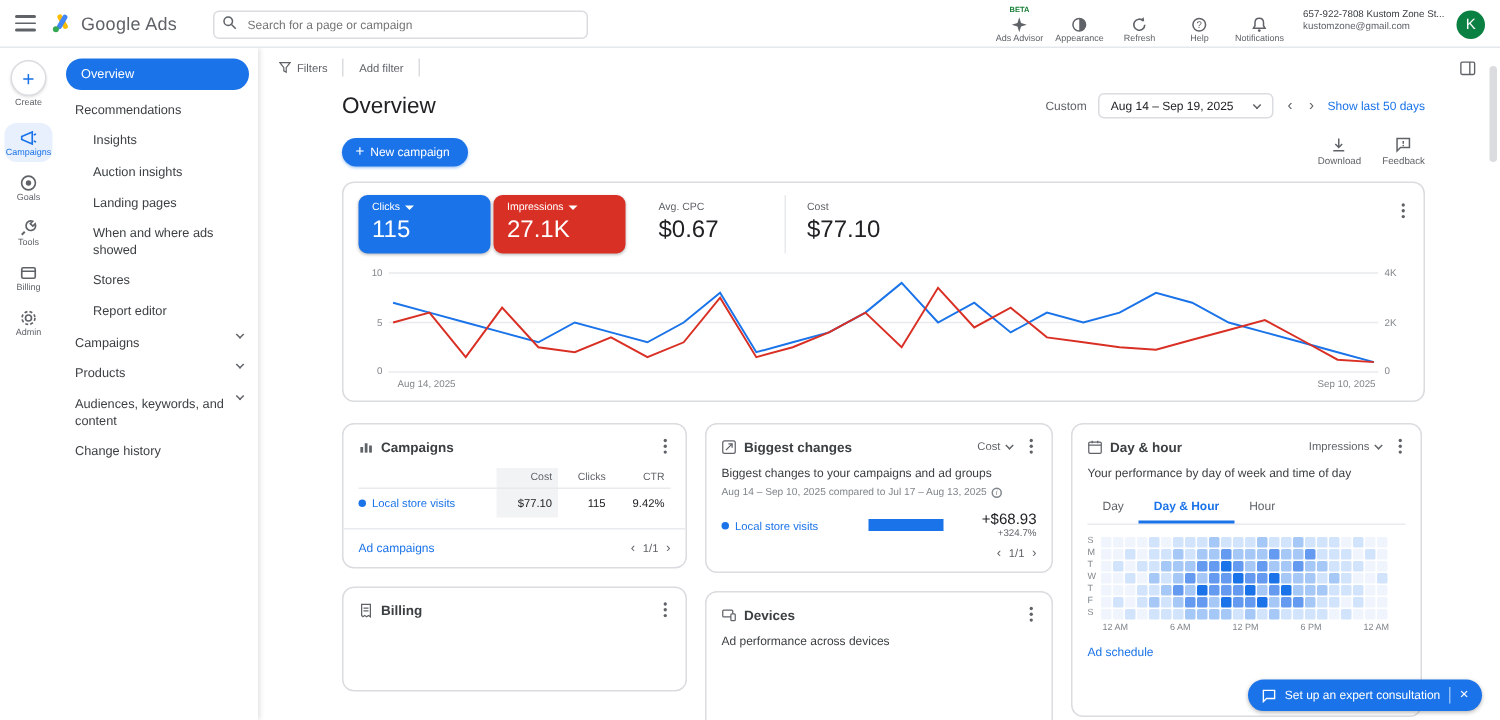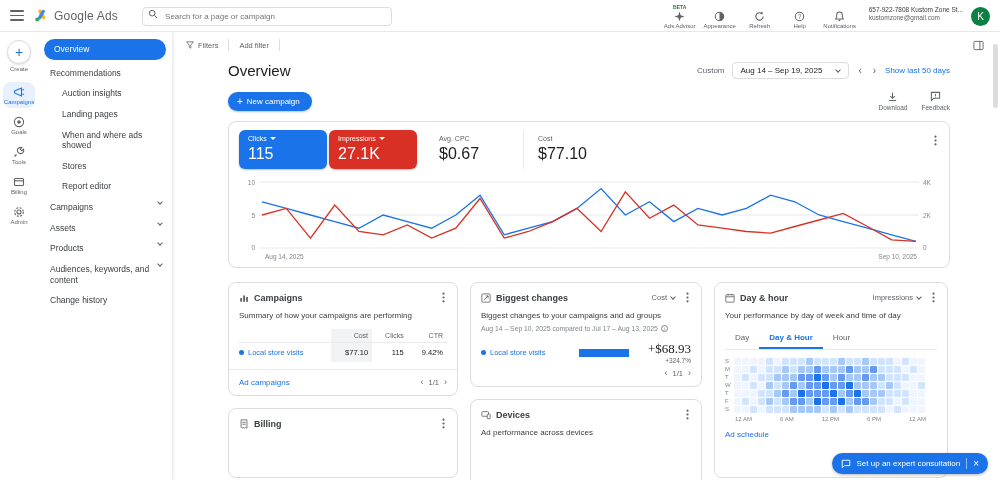--- a/index.html
+++ b/index.html
@@ -126,21 +126,21 @@
   table.mini th.name, table.mini td.name { text-align:left; padding-left:0;}
   .costcol { background:#f1f3f4; }
   .bullet { width:5px; height:5px; border-radius:50%; background:#1a73e8; display:inline-block; margin-right:4px;}
   .rowlink { color:#1a73e8; cursor:pointer; }
 
   .bc-row { display:flex; align-items:center; margin-top:9px; font-size:7.5px; }
   .bc-name { flex:1; display:flex; align-items:center; }
   .bc-track { width:74px; height:8px; position:relative; margin:0 6px; }
   .bc-bar { position:absolute; left:12px; top:0; height:8px; width:50px; background:#1a73e8; }
   .bc-vals { width:44px; text-align:right; }
-  .bc-delta { font-size:13px; color:#202124;font-family:Liberation Serif, serif; }
+  .bc-delta { font-size:10px; color:#202124; }
   .bc-pct { font-size:6.5px; color:#5f6368; }
 
   .tabs { display:flex; border-bottom:1px solid #e8eaed; margin-top:8px; font-size:8px; color:#5f6368;}
   .tab { padding:4px 10px 5px 10px; cursor:pointer; }
   .tab.active { color:#1a73e8; border-bottom:2px solid #1a73e8; font-weight:bold; }
 
   .heat { display:flex; margin-top:8px; }
   .heat-rows { display:flex; flex-direction:column; gap:1px; font-size:6px; color:#80868b;
     margin-right:3px; }
   .heat-rows span { height:7px; line-height:7px; }
@@ -284,40 +284,39 @@
 </nav>
 
 <aside class="menu" id="menu-list">
     <div class="menu-item active">
       <span>Overview</span>
     </div>
     <div class="menu-item">
       <span>Recommendations</span>
     </div>
     <div class="menu-item indent">
+      <span>Insights</span>
+    </div>
+    <div class="menu-item indent">
       <span>Auction insights</span>
     </div>
     <div class="menu-item indent">
       <span>Landing pages</span>
     </div>
     <div class="menu-item indent">
       <span>When and where ads showed</span>
     </div>
     <div class="menu-item indent">
       <span>Stores</span>
     </div>
     <div class="menu-item indent">
       <span>Report editor</span>
     </div>
     <div class="menu-item">
       <span>Campaigns</span>
-      <span class="car down"></span>
-    </div>
-    <div class="menu-item">
-      <span>Assets</span>
       <span class="car down"></span>
     </div>
     <div class="menu-item">
       <span>Products</span>
       <span class="car down"></span>
     </div>
     <div class="menu-item">
       <span>Audiences, keywords, and content</span>
       <span class="car down"></span>
     </div>
@@ -454,21 +453,20 @@
             <span class="ctitle">Campaigns</span>
             <span class="spacer"></span>
             <span class="dots">
               <svg width="3" height="11" viewBox="0 0 3 12">
                   <circle cx="1.5" cy="1.8" r="1.2" fill="#5f6368"></circle>
                   <circle cx="1.5" cy="6" r="1.2" fill="#5f6368"></circle>
                   <circle cx="1.5" cy="10.2" r="1.2" fill="#5f6368"></circle>
                 </svg>
             </span>
           </div>
-          <div class="card-sub">Summary of how your campaigns are performing</div>
           <table class="mini">
             <tbody>
                 <tr>
               <th class="name"></th>
               <th class="costcol">Cost</th>
               <th>Clicks</th>
               <th>CTR</th>
             </tr>
             <tr>
               <td class="name"><span class="bullet"></span><span class="rowlink">Local store visits</span></td>

